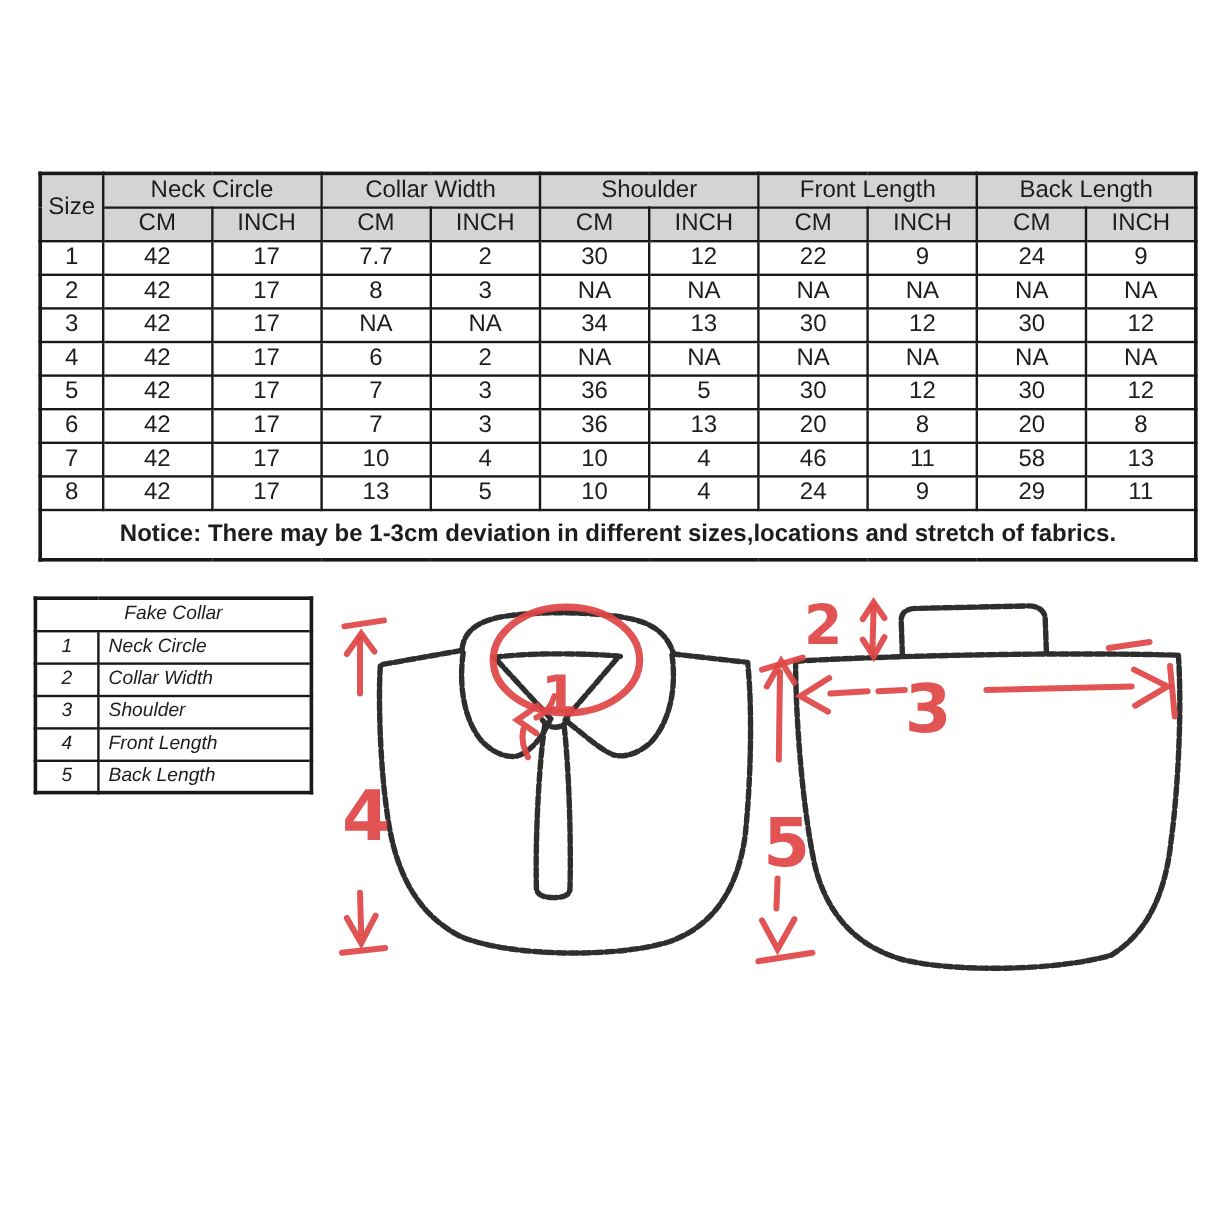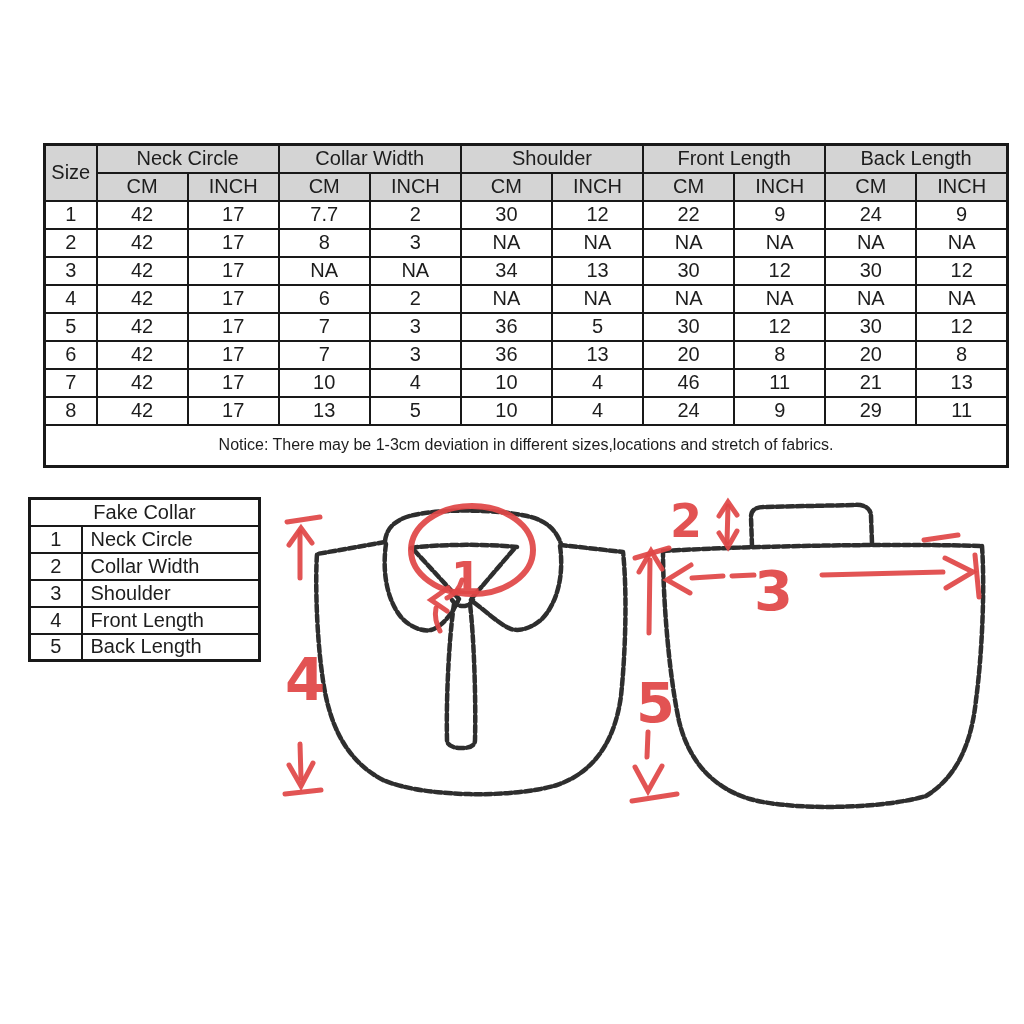--- a/index.html
+++ b/index.html
@@ -1,33 +1,33 @@
 <!DOCTYPE html>
 <html><head>
 <meta charset="utf-8">
 <style>
   html,body{margin:0;padding:0;background:#ffffff;}
   .page{position:relative;width:1024px;height:1024px;background:#ffffff;overflow:hidden;
         font-family:"Liberation Sans",sans-serif;color:#1d1d1d;}
 
   
   table{border-collapse:collapse;table-layout:fixed;}
-  .size-table{position:absolute;left:43px;top:143px;width:966px;font-size:20px;
+  .size-table{position:absolute;left:32px;top:143px;width:966px;font-size:20px;
               border:3px solid #191919;}
   .size-table th,.size-table td{border:2px solid #191919;text-align:center;padding:0;
               font-weight:normal;overflow:hidden;white-space:nowrap;}
   .size-table thead tr{height:28px;}
   .size-table thead th{background:#d4d4d4;}
   .size-table tbody tr{height:28px;background:#ffffff;}
   .size-table tfoot tr{height:42px;}
-  .size-table .notice-cell{font-size:16px;}
+  .size-table .notice-cell{font-size:20px;font-weight:bold;}
 
   
-  .legend-table{position:absolute;left:28px;top:497px;width:233px;font-size:20px;
-              border:3px solid #191919;}
+  .legend-table{position:absolute;left:28px;top:497px;width:233px;font-size:16px;
+              border:3px solid #191919;font-style:italic;}
   .legend-table th,.legend-table td{border:2px solid #191919;padding:0;font-weight:normal;
               white-space:nowrap;overflow:hidden;}
   .legend-table tr{height:27px;background:#ffffff;}
   .legend-table th{text-align:center;}
   .legend-table td.num{text-align:center;}
   .legend-table td.lab{text-align:left;padding-left:8px;}
 
   
   .sketch{position:absolute;}
   .front-sketch{left:275px;top:488px;}
@@ -161,21 +161,21 @@
         <tr>
           <td>7</td>
           <td>42</td>
           <td>17</td>
           <td>10</td>
           <td>4</td>
           <td>10</td>
           <td>4</td>
           <td>46</td>
           <td>11</td>
-          <td>21</td>
+          <td>58</td>
           <td>13</td>
         </tr>
         <tr>
           <td>8</td>
           <td>42</td>
           <td>17</td>
           <td>13</td>
           <td>5</td>
           <td>10</td>
           <td>4</td>

